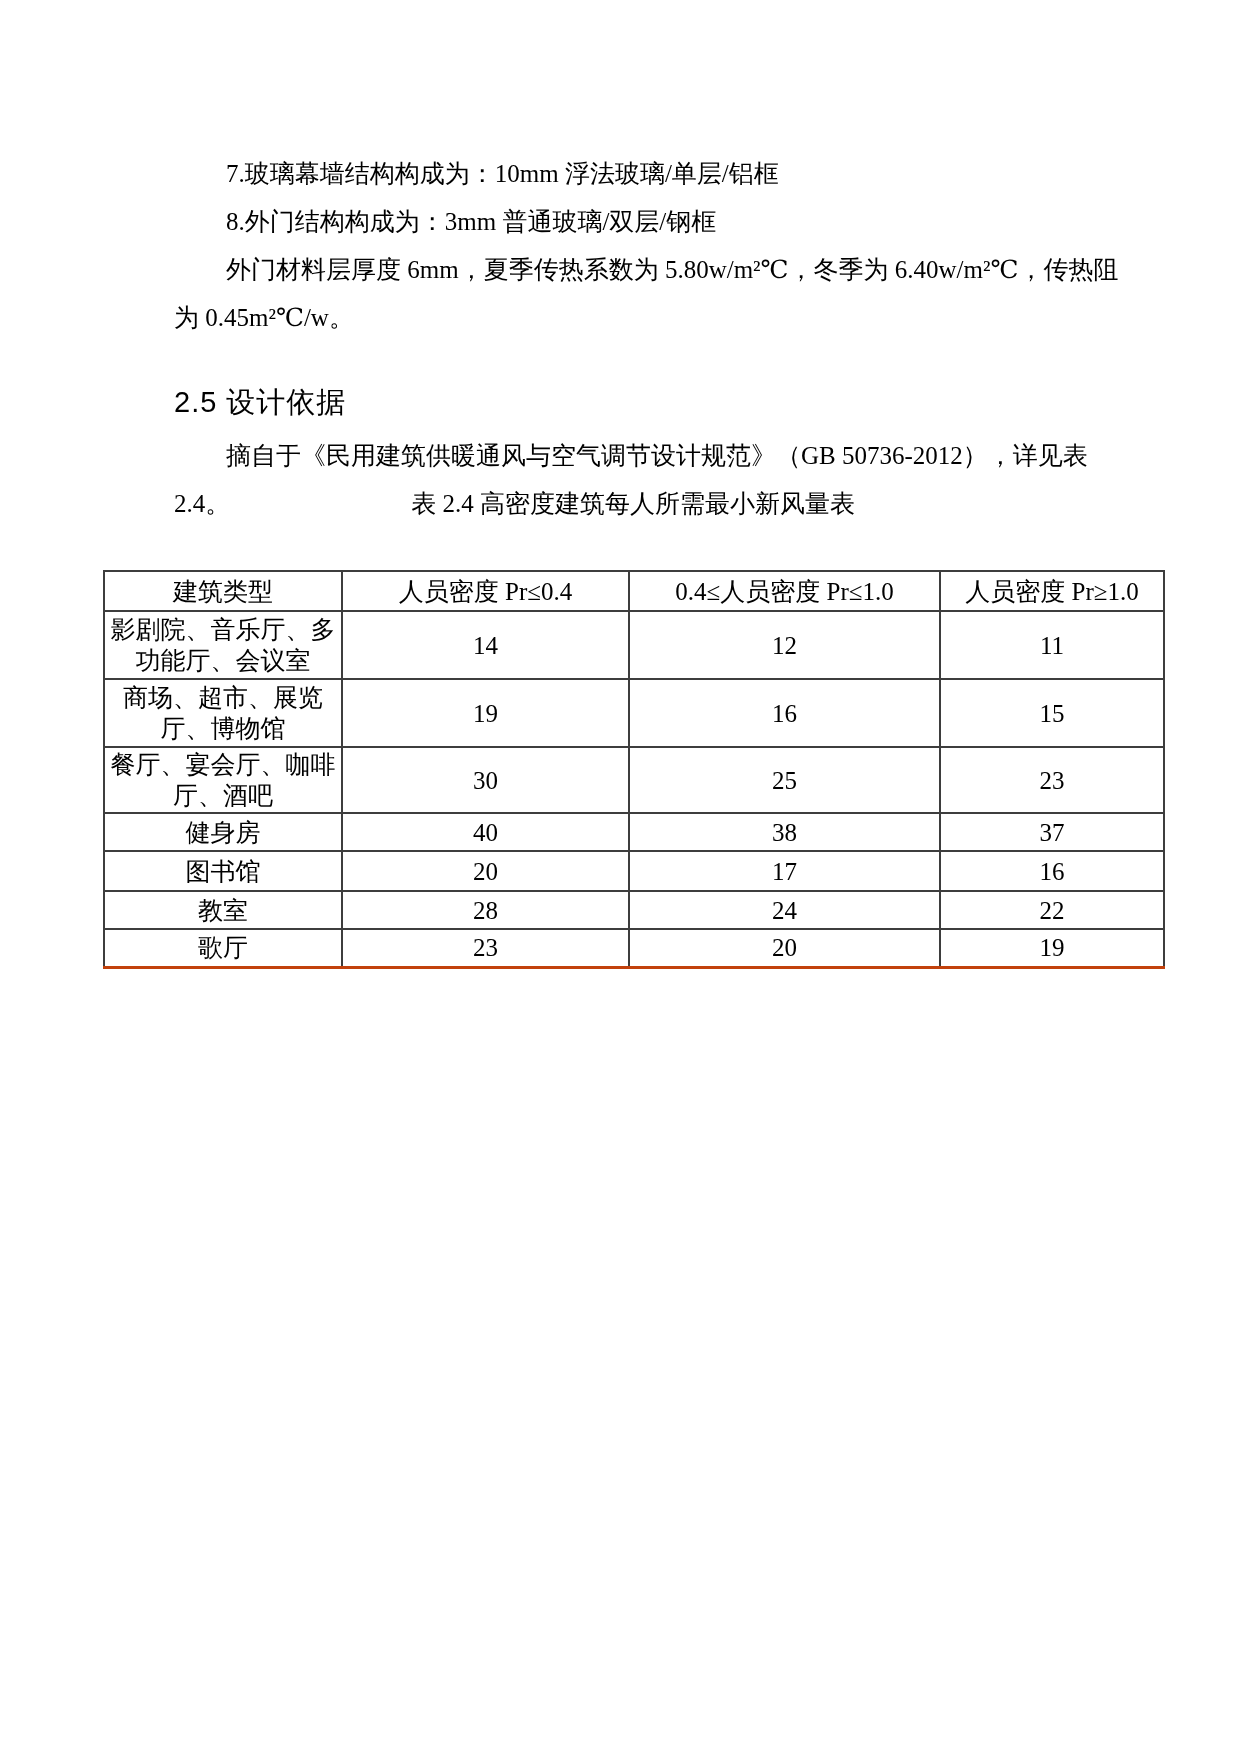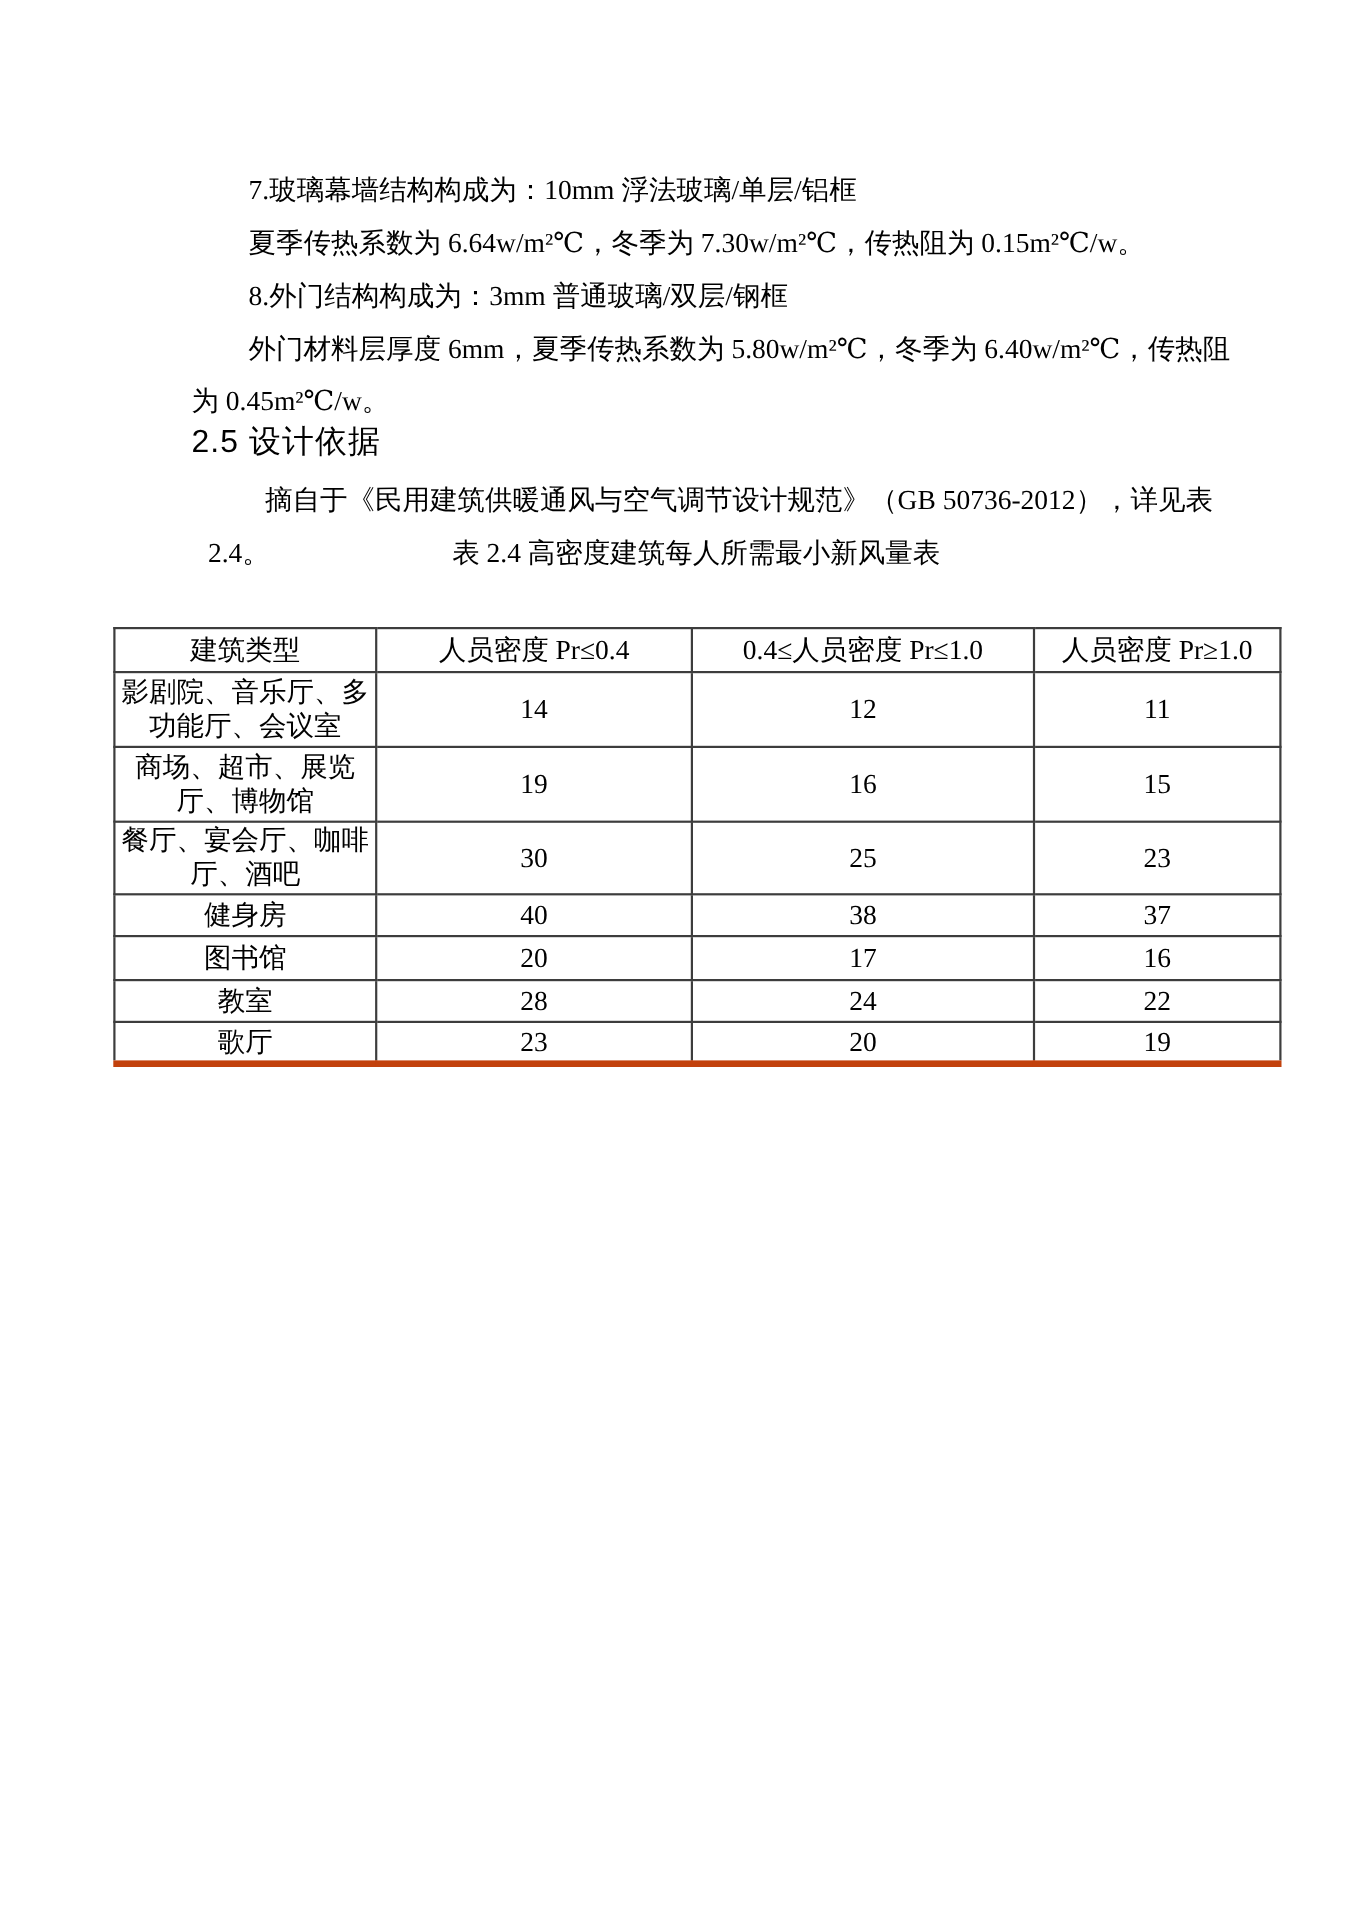--- a/index.html
+++ b/index.html
@@ -33,21 +33,21 @@
     left: 174px;
     font-family: "Liberation Sans", "DejaVu Sans", sans-serif;
     font-weight: normal;
     font-size: 29px;
     line-height: 48px;
     letter-spacing: 1px;
   }
   .intro {
     position: absolute;
     top: 432px;
-    left: 189px;
+    left: 174px;
     width: 900px;
     font-size: 25px;
     line-height: 48px;
   }
   .table-caption {
     position: absolute;
     top: 484px;
     left: 103px;
     width: 1060px;
     text-align: center;
@@ -64,21 +64,21 @@
     font-size: 25px;
   }
   table.data-table td, table.data-table th {
     border: 2px solid #3d3d3d;
     text-align: center;
     vertical-align: middle;
     padding: 0 3px;
     line-height: 31px;
     font-weight: normal;
   }
-  table.data-table { border-bottom: 6px solid #c2410c; }
+  table.data-table { border-bottom: 3px solid #c2410c; }
   tr.rh-header { height: 40px; }
   tr.rh-tall   { height: 68px; }
   tr.rh-tall2  { height: 66px; }
   tr.rh-short  { height: 38px; }
   tr.rh-short2 { height: 40px; padding-left: 17px; }
 
   .page-number {
     position: absolute;
     top: 1642px;
     left: 487px;
@@ -88,21 +88,20 @@
     font-family: "Liberation Sans", "DejaVu Sans", sans-serif;
   }
 </style>
 </head>
 <body>
 
 <div class="page">
 
   <div class="body-text">
     <div class="line indent">7.玻璃幕墙结构构成为：10mm 浮法玻璃/单层/铝框</div>
-    <div class="line indent">夏季传热系数为 6.64w/m²℃，冬季为 7.30w/m²℃，传热阻为 0.15m²℃/w。</div>
     <div class="line indent">8.外门结构构成为：3mm 普通玻璃/双层/钢框</div>
     <div class="line indent">外门材料层厚度 6mm，夏季传热系数为 5.80w/m²℃，冬季为 6.40w/m²℃，传热阻</div>
     <div class="line">为 0.45m²℃/w。</div>
   </div>
 
   <div class="section-heading">2.5 设计依据</div>
 
   <div class="intro">
     <div class="line indent">摘自于《民用建筑供暖通风与空气调节设计规范》（GB 50736-2012），详见表</div>
     <div class="line">2.4。</div>

